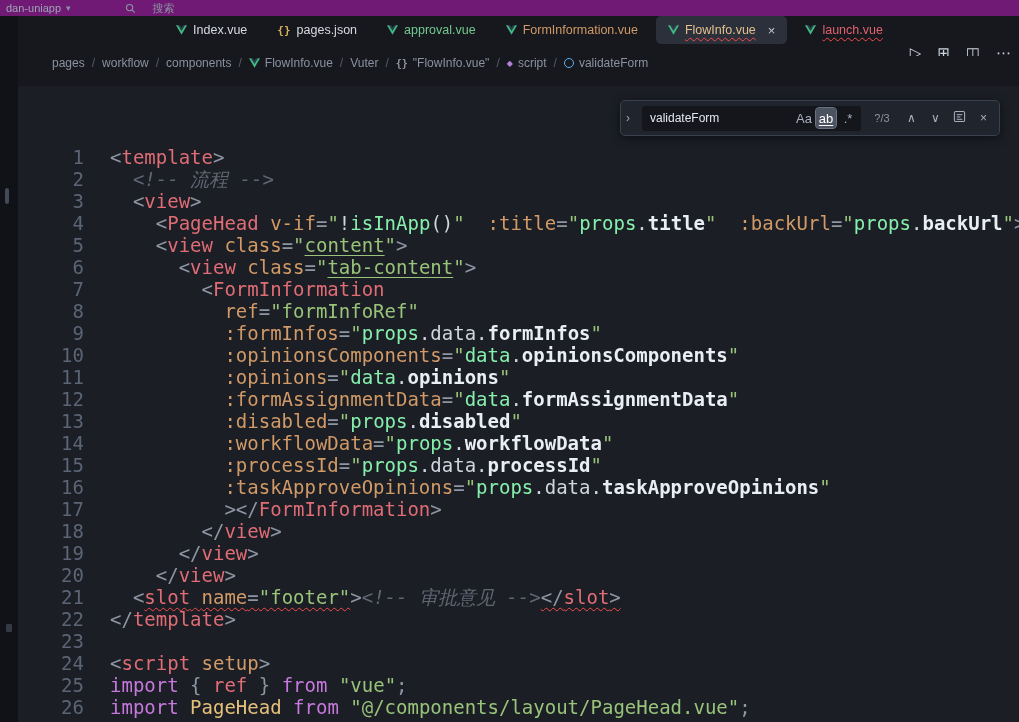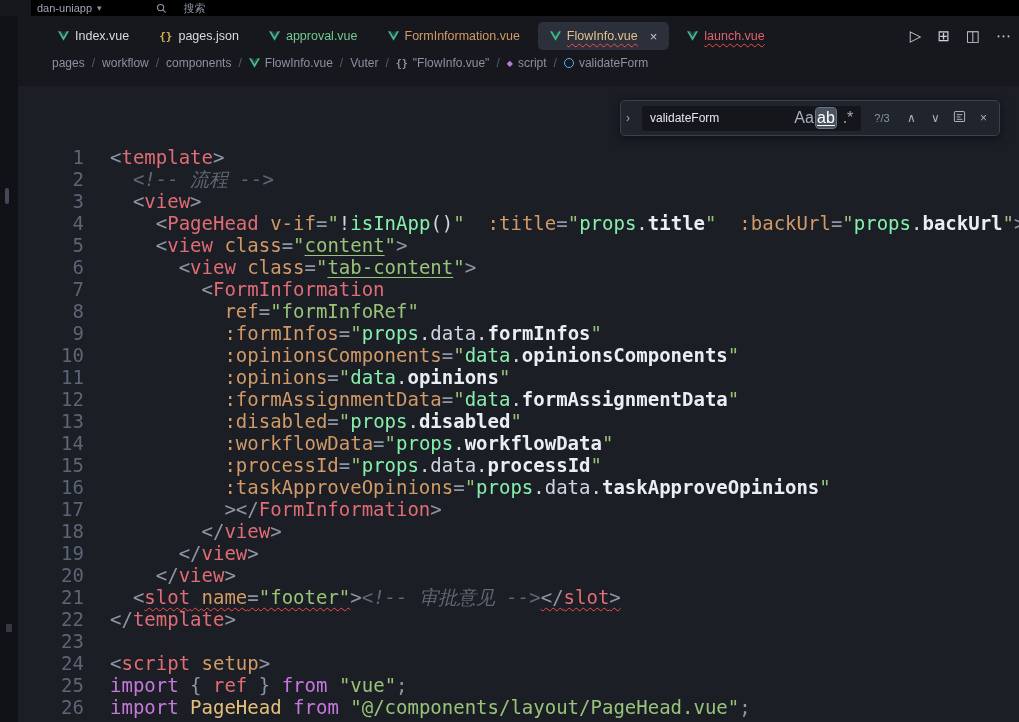--- a/index.html
+++ b/index.html
@@ -1,30 +1,30 @@
 <!DOCTYPE html>
 <html><head>
 <meta charset="utf-8">
 <style>
   html,body{margin:0;padding:0;width:1019px;height:722px;overflow:hidden;
     background:#16181d;font-family:"Liberation Sans",sans-serif;color:#d7dae0;}
   
   .titlebar{height:16px;display:flex;align-items:center;gap:6px;padding-left:6px;
-    font-size:11px;color:#9da5b4;background:#000000;margin-left:31px;}
+    font-size:11px;color:#9da5b4;background:#701a75;}
   .workspace{display:flex;align-items:center;gap:5px;}
   .caret{font-size:9px;color:#8b93a2;}
   .searchbox{display:flex;align-items:center;gap:17px;margin-left:48px;color:#8b93a2;}
   
   .content-row{display:flex;height:706px;}
   .left-strip{width:18px;background:#101217;position:relative;flex:none;}
   .strip-mark1{position:absolute;left:5px;top:172px;width:4px;height:16px;background:#424a58;border-radius:2px;}
   .strip-mark2{position:absolute;left:6px;top:608px;width:6px;height:8px;background:#343a45;border-radius:1px;}
   .editor-col{flex:1;display:flex;flex-direction:column;min-width:0;}
   
-  .tab-bar{height:40px;display:flex;align-items:center;padding-left:28px;background:#16181d;overflow:hidden;}
+  .tab-bar{height:40px;display:flex;align-items:center;padding-left:28px;background:#16181d;overflow:hidden;flex-direction:column;}
   .tab{display:flex;align-items:center;gap:6px;height:28px;padding:0 12px;font-size:12.5px;
     border-radius:5px;margin-right:6px;cursor:pointer;flex:none;}
   .tab.active{background:#2b303b;}
   .tab-label{white-space:nowrap;}
   .squiggle{text-decoration:underline wavy #f14c4c;text-decoration-thickness:1px;text-underline-offset:3px;}
   .tab-close{color:#c3c9d4;font-size:13px;margin-left:6px;line-height:1;}
   .icon{display:inline-flex;align-items:center;justify-content:center;}
   .json-ic{color:#d8b05a;font-weight:bold;font-size:11px;font-family:"DejaVu Sans Mono",monospace;}
   .braces-ic{color:#8f97a6;font-weight:bold;font-size:10px;font-family:"DejaVu Sans Mono",monospace;}
   .sym-ic{color:#b180d7;font-size:8px;}
@@ -50,21 +50,21 @@
   .tk.sq{text-decoration:underline wavy #f14c4c;text-decoration-thickness:1px;text-underline-offset:3px;}
   
   .find{position:absolute;top:14px;right:19px;height:34px;background:#20242d;border:1px solid #3a404d;
     border-radius:5px;display:flex;align-items:center;padding:0 7px 0 5px;gap:7px;
     box-shadow:0 2px 10px rgba(0,0,0,.5);font-size:11px;z-index:5;}
   .find-chevron{color:#9da5b4;font-size:12px;width:9px;cursor:pointer;}
   .find-input{width:208px;height:25px;background:#14161b;border-radius:3px;display:flex;
     align-items:center;padding:0 3px 0 8px;gap:2px;cursor:text;}
   .find-query{flex:1;font-size:12px;color:#e2e6ee;}
   .find-opt{width:20px;height:20px;display:flex;align-items:center;justify-content:center;
-    border-radius:3px;color:#a8afbd;font-size:16px;cursor:pointer;flex:none;}
+    border-radius:3px;color:#a8afbd;font-size:13px;cursor:pointer;flex:none;}
   .find-opt.active{background:#4b5260;color:#fff;outline:1px solid #6a7382;}
   .find-count{color:#8b93a2;min-width:28px;text-align:center;}
   .find-btn{color:#a8afbd;width:17px;text-align:center;font-size:12px;cursor:pointer;}
 </style>
 </head>
 <body>
 
 <div class="titlebar">
   <span class="workspace">
     <span>dan-uniapp</span>

